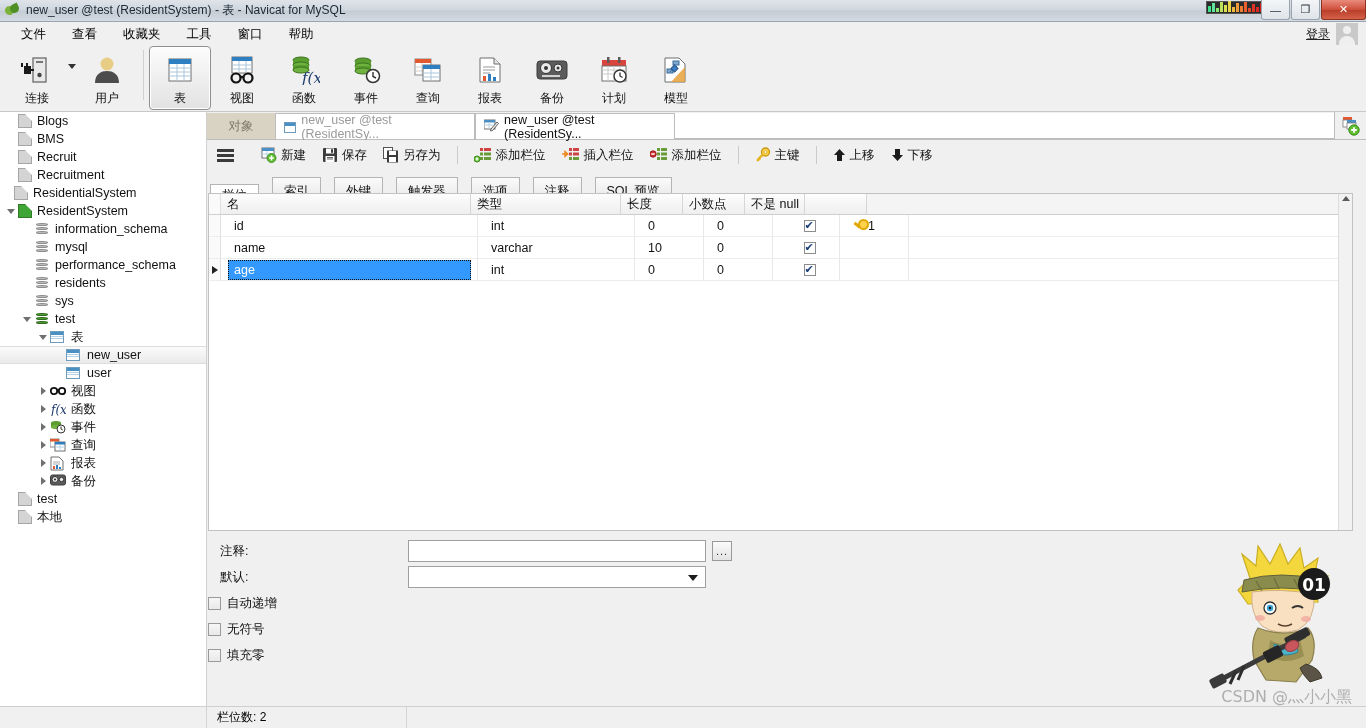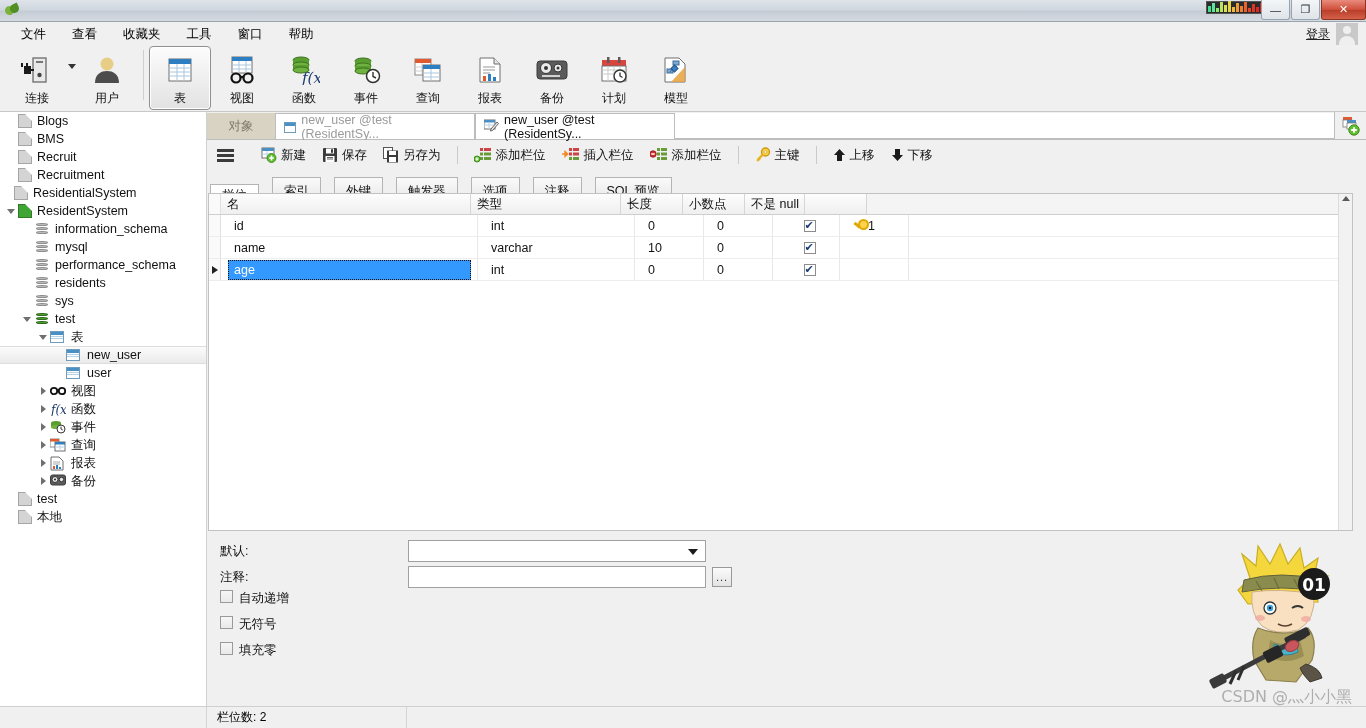--- a/index.html
+++ b/index.html
@@ -221,21 +221,21 @@
     width: 298px; height: 22px; background: #fff; border: 1px solid #a0a0a0;
     display: flex; align-items: center; padding: 0 4px; font-size: 12px;
   }
   .pcombo { position: relative; }
   .pcombo .cv { width:0;height:0;border-left:5px solid transparent;border-right:5px solid transparent;border-top:6px solid #1b1b1b; position:absolute; right:7px; top:8px;}
   .dotsbtn {
     width: 20px; height: 20px; margin-left: 6px; border: 1px solid #999;
     background: linear-gradient(to bottom,#fbfbfb,#e3e3e3);
     display:flex; align-items:center; justify-content:center; font-size:11px; color:#333; letter-spacing:1px;
   }
-  .chkrow { display: flex; height: 26px; padding-left: 12px; gap: 6px; }
+  .chkrow { display: flex; align-items: center; height: 26px; gap: 6px; }
   .chkbox { width: 13px; height: 13px; border: 1px solid #9a9a9a; background: linear-gradient(to bottom,#f6f6f6,#e9e9e9); }
   .chklbl { font-size: 12.5px; color: #111; }
 
   
   .statusbar {
     position: absolute; left: 0; bottom: 0; width: 1366px; height: 22px;
     background: #f0f0f0; border-top: 1px solid #cfcfcf; display: flex; align-items: center;
   }
   .sb-cell { height: 21px; display: flex; align-items: center; padding: 0 10px; font-size: 12px; border-right: 1px solid #d4d4d4; }
   .sb-left { width: 207px; border-right: 1px solid #d4d4d4; }
@@ -250,20 +250,21 @@
 </head>
 <body>
 
 <div id="app">
 
   <div class="titlebar">
     <div class="tb-icon">
       <div class="leaf1"></div>
         <div class="leaf2"></div>
     </div>
+    <div class="tb-title">new_user @test (ResidentSystem) - 表 - Navicat for MySQL</div>
     <div class="eqbar">
       <i style="height:6px"></i>
         <i style="height:9px;background:#5ee39c"></i>
         <i style="height:4px;background:#8ae86f"></i>
       <i style="height:10px;background:#bde35c"></i>
         <i style="height:7px;background:#d9e150"></i>
         <i style="height:11px;background:#e9d447"></i>
       <i style="height:5px;background:#efb93f"></i>
         <i style="height:9px;background:#ee9a38"></i>
         <i style="height:6px;background:#ec7c32"></i>
@@ -915,32 +916,32 @@
           <div class="gc" style="width: 62px;"></div>
         </div>
       </div>
     <div class="vscroll">
       <div class="up"></div>
     </div>
   </div>
 
   <div class="props">
     <div class="prow">
+      <div class="plabel">注释:</div>
+      <div class="pinput">
+        <span></span>
+      </div>
+      <div class="dotsbtn">...</div>
+    </div>
+    <div class="prow">
       <div class="plabel">默认:</div>
       <div class="pinput pcombo">
         <span></span>
         <span class="cv"></span>
       </div>
-    </div>
-    <div class="prow">
-      <div class="plabel">注释:</div>
-      <div class="pinput">
-        <span></span>
-      </div>
-      <div class="dotsbtn">...</div>
     </div>
     <div id="prop-checks">
         <div class="chkrow">
           <span class="chkbox"></span>
           <span class="chklbl">自动递增</span>
         </div>
         <div class="chkrow">
           <span class="chkbox"></span>
           <span class="chklbl">无符号</span>
         </div>

